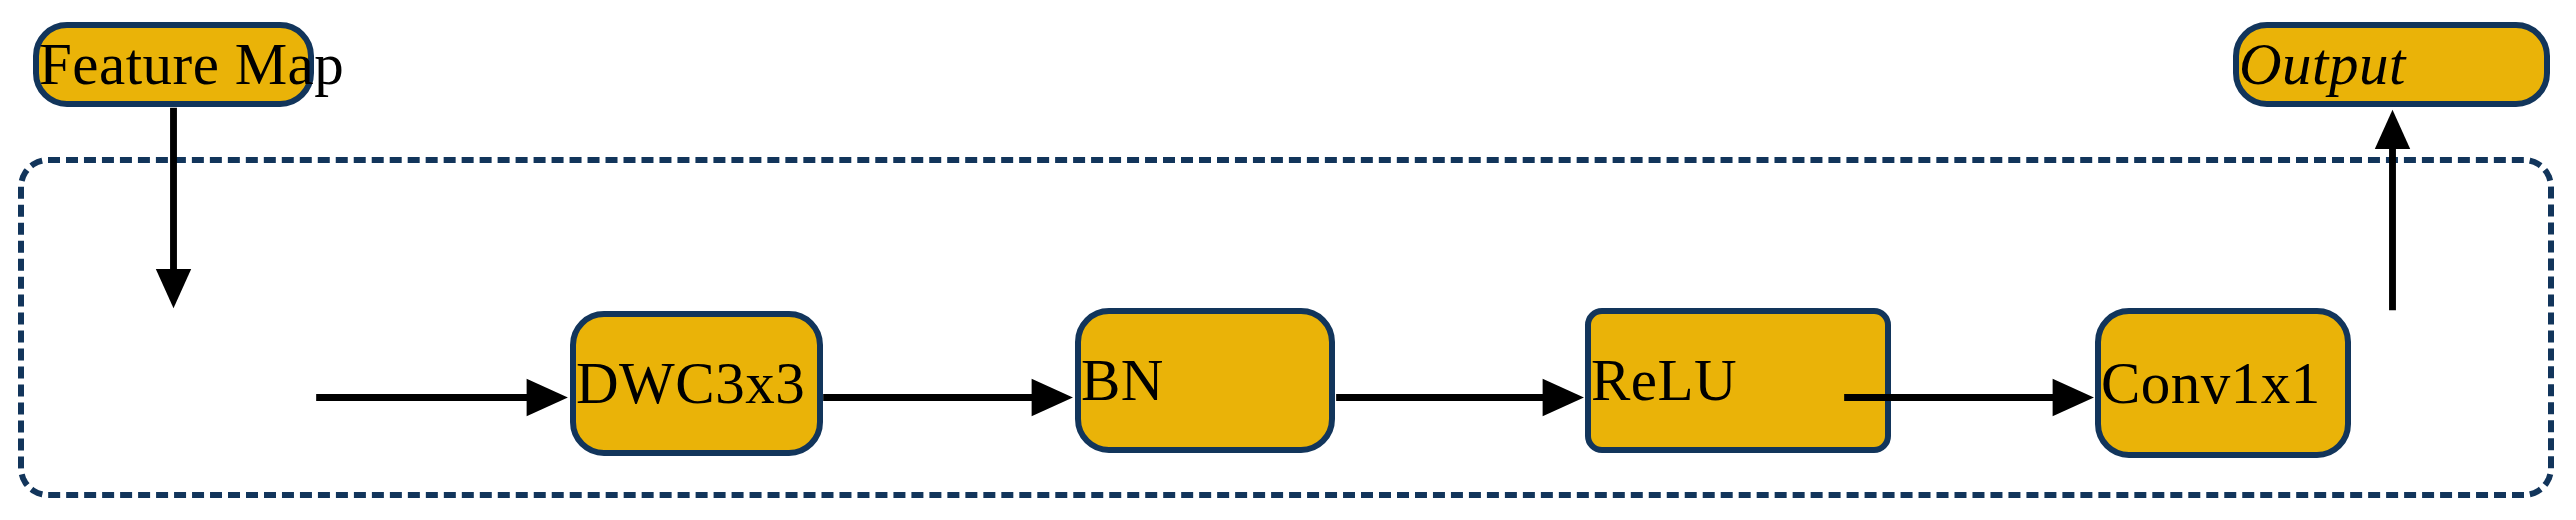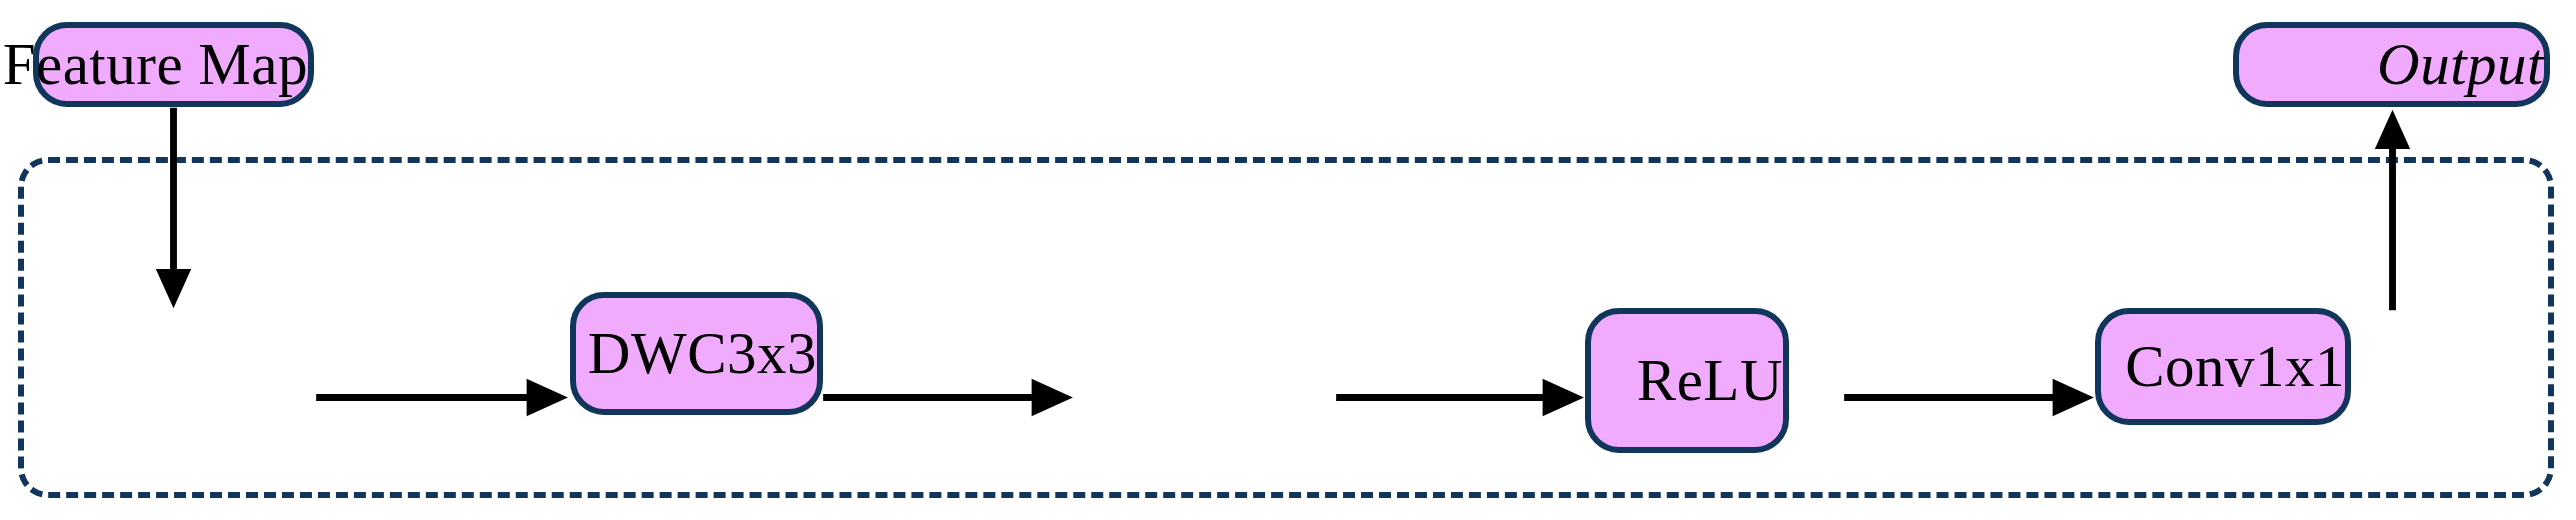--- a/index.html
+++ b/index.html
@@ -26,50 +26,50 @@
     height: 341px;
     box-sizing: border-box;
     border: 6px dashed #12355B;
     border-radius: 30px;
     background: transparent;
   }
   
   .node {
     position: absolute;
     box-sizing: border-box;
-    background: #f0abfc;
+    background: #eab308;
     border: 6px solid #12355B;
     border-radius: 34px;
     display: flex;
     align-items: center;
-    justify-content: flex-end;
+    justify-content: flex-start;
     color: #000000;
     font-family: "Liberation Serif", "DejaVu Serif", serif;
     font-weight: 400;
     line-height: 1;
     white-space: nowrap;
   }
   .node-label {
     display: block;
     font-size: 59px;
     letter-spacing: 0.5px;
   }
   
   #node-feature-map {
     left: 33px;  top: 22px;  width: 281px;  height: 85px;
   }
   #node-output {
     left: 2233px; top: 22px; width: 317px; height: 85px; font-style: italic;
   }
   
   #node-upsample { left: 59px;   top: 308px; width: 256px; height: 145px; }
-  #node-dwc3x3   { left: 570px;  top: 292px; width: 253px; height: 123px; }
+  #node-dwc3x3   { left: 570px;  top: 311px; width: 253px; height: 145px; }
   #node-bn       { left: 1075px; top: 308px; width: 260px; height: 145px; }
-  #node-relu     { left: 1585px; top: 308px; width: 204px; height: 145px; }
-  #node-conv1x1  { left: 2095px; top: 308px; width: 256px; height: 117px; }
+  #node-relu     { left: 1585px; top: 308px; width: 306px; height: 145px; border-radius: 17px; }
+  #node-conv1x1  { left: 2095px; top: 308px; width: 256px; height: 150px; }
 
   
   .arrow-svg {
     position: absolute;
     overflow: visible;
     pointer-events: none;
   }
   .arrow-line {
     stroke: #000000;
     stroke-width: 7;
@@ -101,20 +101,23 @@
 
   <div class="node" id="node-output">
     <span class="node-label">Output</span>
   </div>
 
 
   <div class="node" id="node-dwc3x3">
     <span class="node-label">DWC3x3</span>
   </div>
 
+  <div class="node" id="node-bn">
+    <span class="node-label">BN</span>
+  </div>
 
   <div class="node" id="node-relu">
     <span class="node-label">ReLU</span>
   </div>
 
   <div class="node" id="node-conv1x1">
     <span class="node-label">Conv1x1</span>
   </div>
 
   <svg class="arrow-svg" id="arrow-feature-upsample" viewBox="0 0 60 206">

